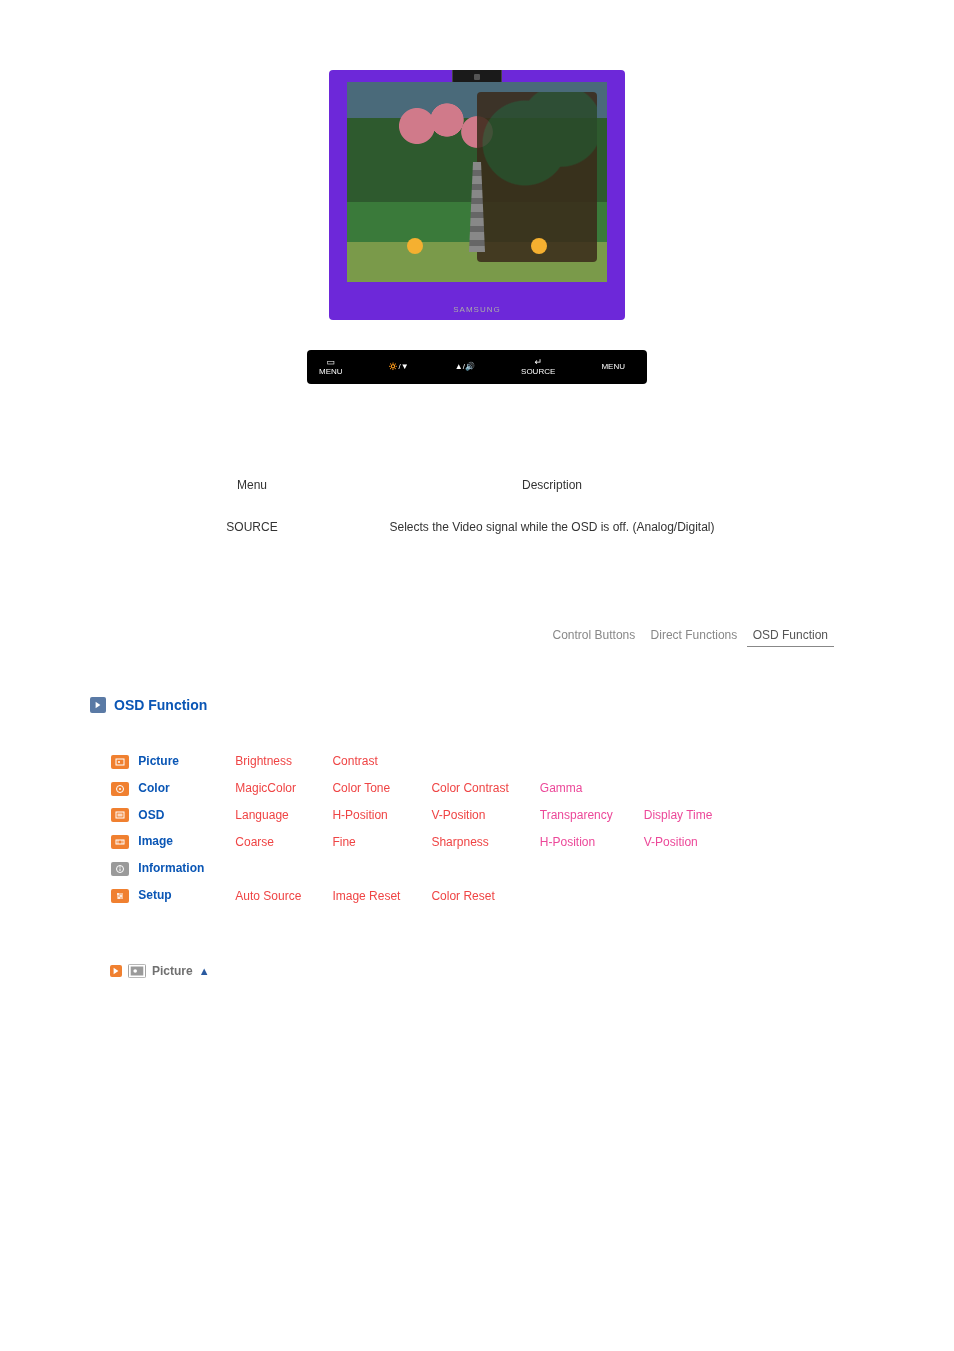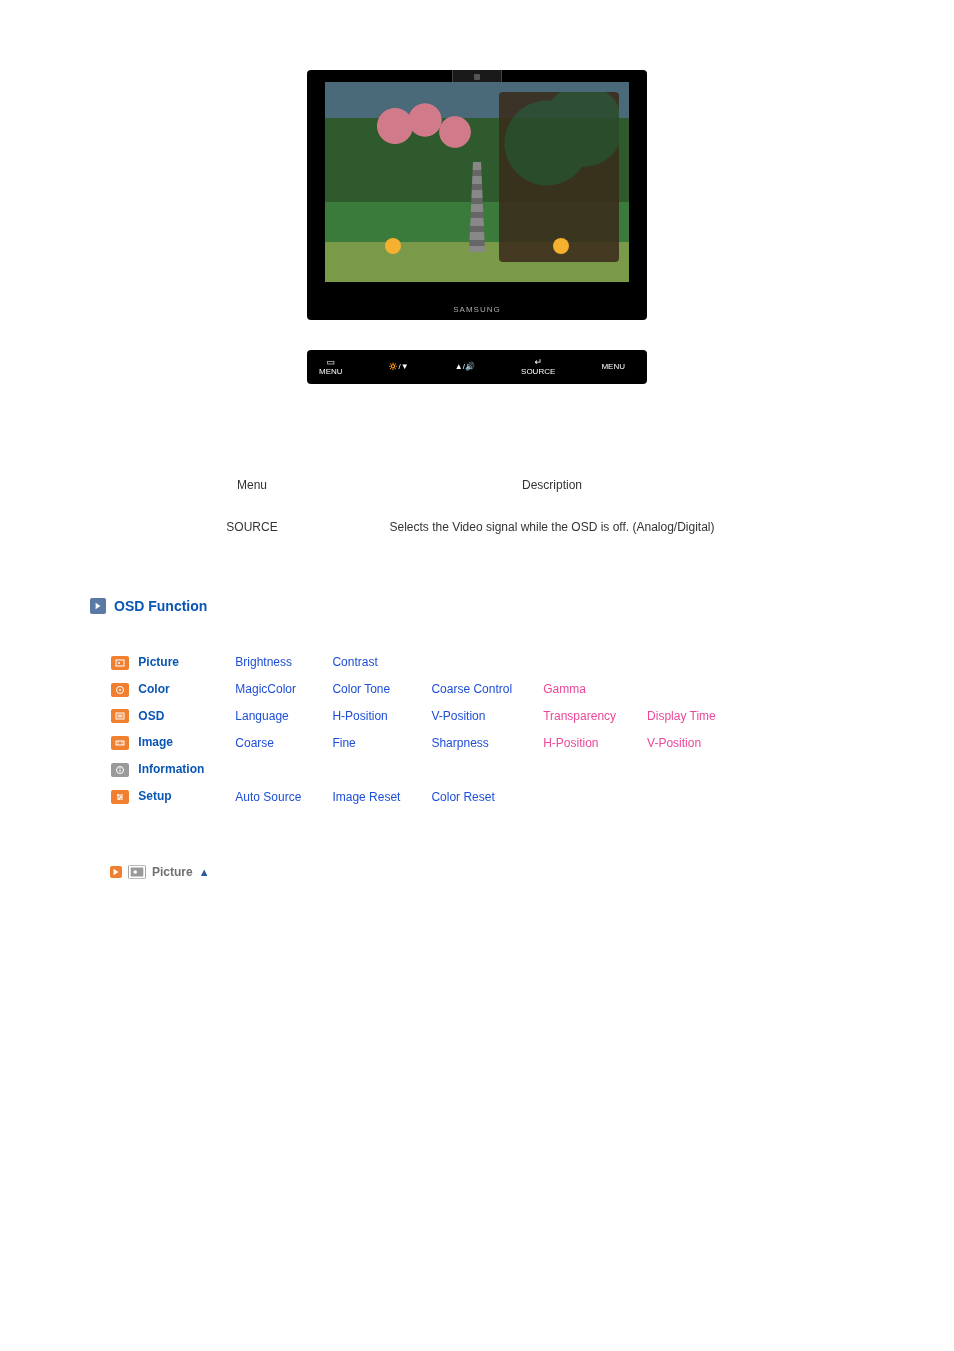--- a/index.html
+++ b/index.html
@@ -13,25 +13,25 @@
   }
   .page {
     padding: 70px 90px 400px 90px;
   }
   .monitor-block {
     text-align: center;
     margin-bottom: 40px;
   }
   .monitor-bezel {
     display: inline-block;
-    background: #000000;
+    background: #6d28d9;
     padding: 12px 18px 22px 18px;
     border-radius: 4px;
     position: relative;
-    width: 340px;
+    width: 296px;
     height: 250px;
     box-sizing: border-box;
   }
   .monitor-tab {
     position:absolute;
     top:0; left:50%;
     transform:translateX(-50%);
     width:50px; height:14px;
     background:#1a1a1a;
     border:1px solid #444;
@@ -135,21 +135,21 @@
     border-collapse:separate;
     border-spacing:0 10px;
     font-size:12px;
   }
   .func-table td{padding-right:30px;white-space:nowrap;vertical-align:middle;}
   .func-table a{text-decoration:none;}
   .cat{color:#0a56b5;font-weight:bold;}
   .cat-icon{display:inline-flex;width:18px;height:14px;background:#f08030;border-radius:2px;margin-right:6px;vertical-align:middle;align-items:center;justify-content:center;}
   .cat-icon.grey{background:#9a9a9a;}
   .cat-icon svg{width:10px;height:10px;}
-  .lnk{color:#1d4ed8;}
+  .lnk{color:#ef4444;}
   .lnk-r{color:#ec4899;}
 
   .sub-heading{
     margin:50px 0 0 20px;
     display:flex;
     align-items:center;
     gap:6px;
     font-size:12px;
     color:#707070;
     font-weight:bold;
@@ -211,20 +211,25 @@
       <th style="width:130px">Menu</th>
       <th>Description</th>
     </tr>
     <tr>
       <td>SOURCE</td>
       <td>Selects the Video signal while the OSD is off. (Analog/Digital)</td>
     </tr>
   </tbody>
     </table>
 
+  <div class="tabbar">
+    <span class="inactive">Control Buttons</span>
+    <span class="inactive">Direct Functions</span>
+    <span class="sel">OSD Function</span>
+  </div>
 
   <div class="section-heading">
     <span class="bullet-box">
       <svg viewBox="0 0 10 10">
           <polygon points="2,1 8,5 2,9" fill="#fff"></polygon>
         </svg>
     </span>
     <span>OSD Function</span>
   </div>
 
@@ -251,21 +256,21 @@
         <span class="cat-icon">
               <svg viewBox="0 0 10 10">
                 <circle cx="5" cy="5" r="3.5" fill="none" stroke="#fff" stroke-width="1"></circle>
                 <circle cx="5" cy="5" r="1" fill="#fff"></circle>
               </svg>
             </span>
         <a class="cat">Color</a>
       </td>
       <td><a class="lnk">MagicColor</a></td>
       <td><a class="lnk">Color Tone</a></td>
-      <td><a class="lnk">Coarse Control</a></td>
+      <td><a class="lnk">Color Contrast</a></td>
       <td><a class="lnk-r">Gamma</a></td>
       <td></td>
     </tr>
     <tr>
       <td>
         <span class="cat-icon">
               <svg viewBox="0 0 10 10">
                 <rect x="1" y="2" width="8" height="6" fill="none" stroke="#fff" stroke-width="1"></rect>
                 <rect x="2.5" y="3.5" width="5" height="3" fill="#fff" opacity="0.7"></rect>
               </svg>

